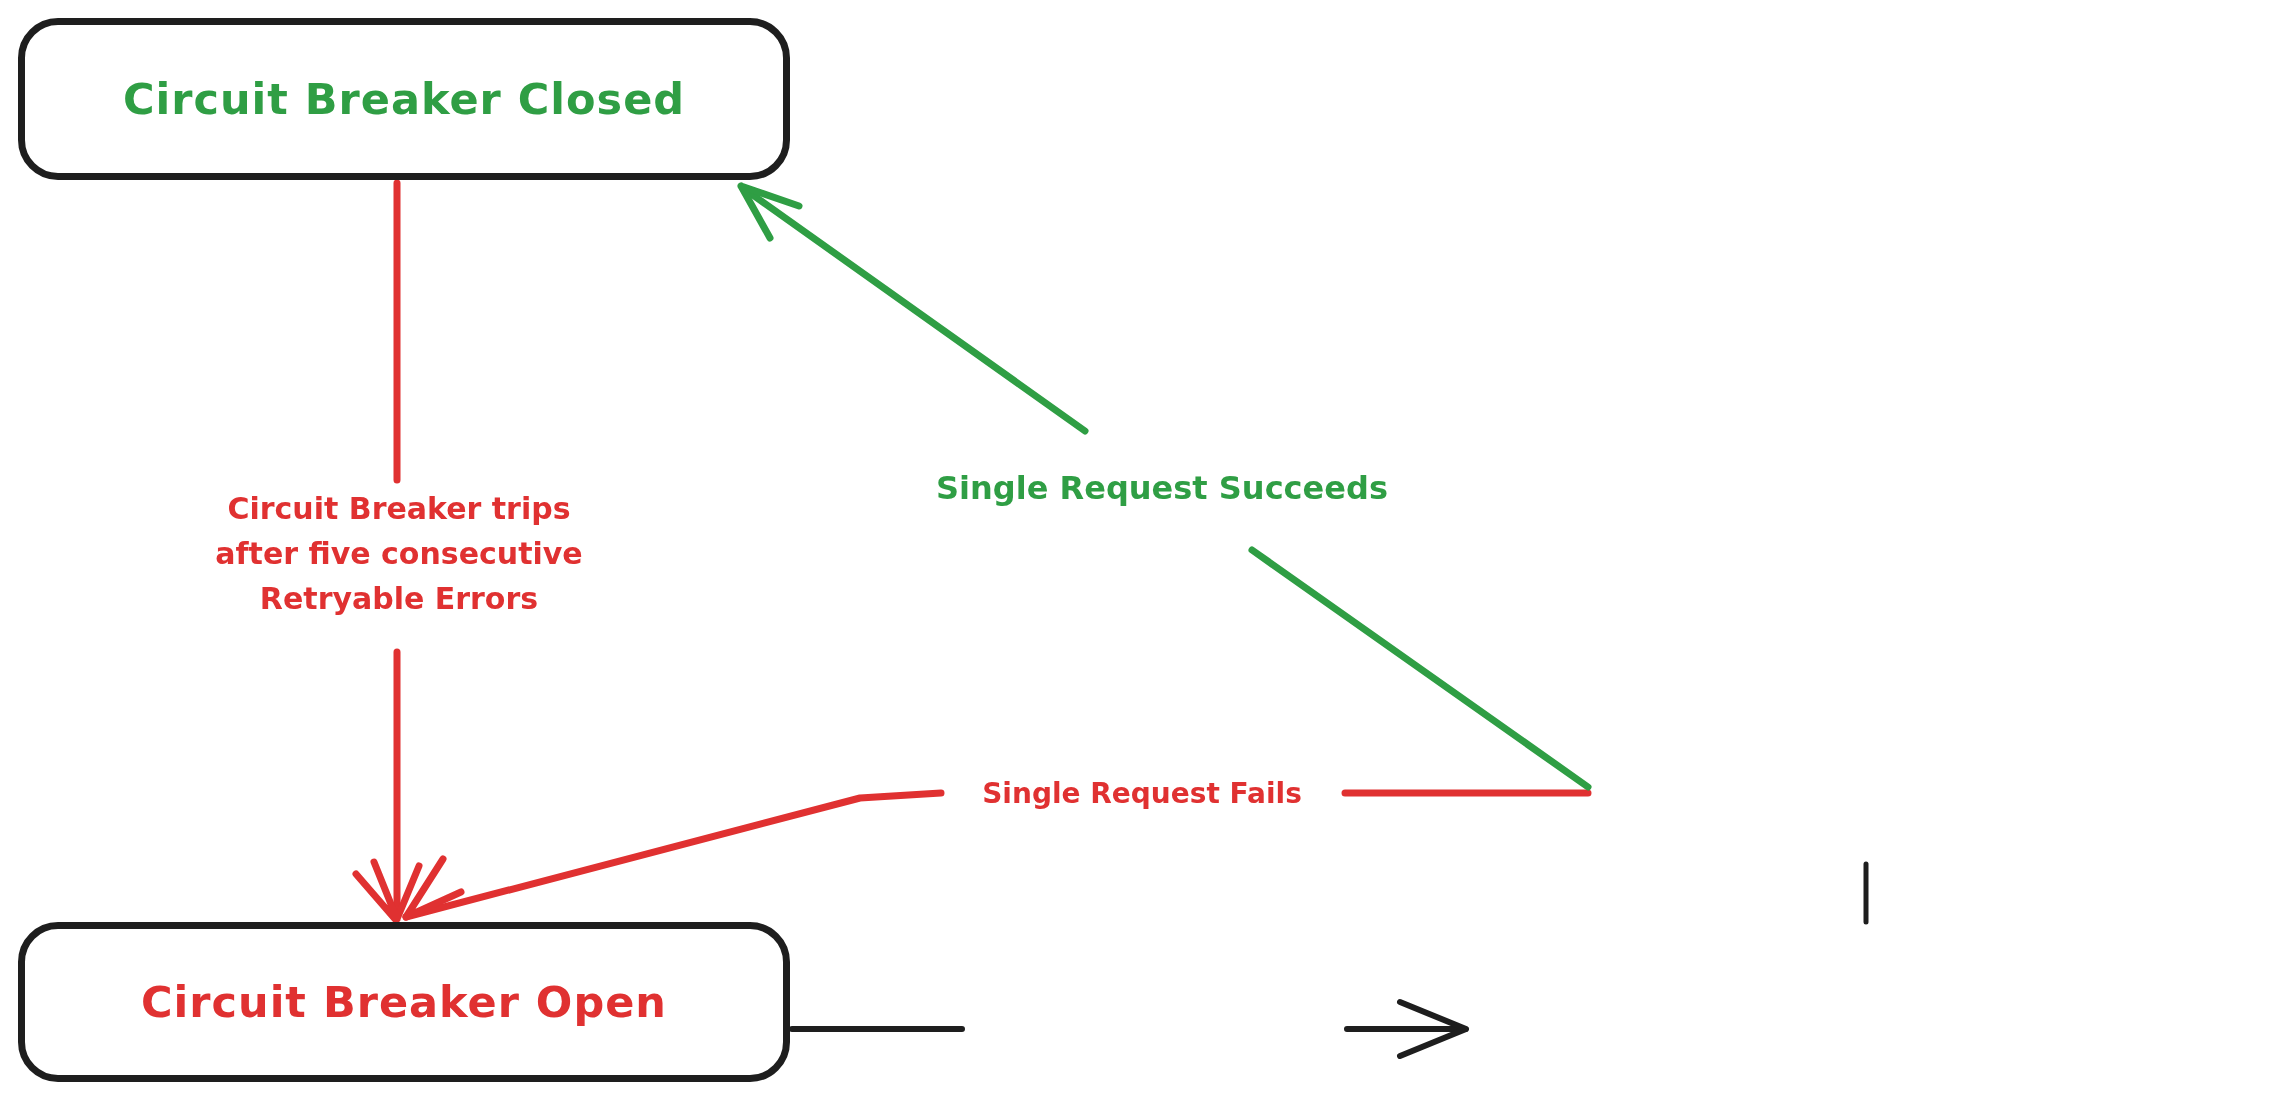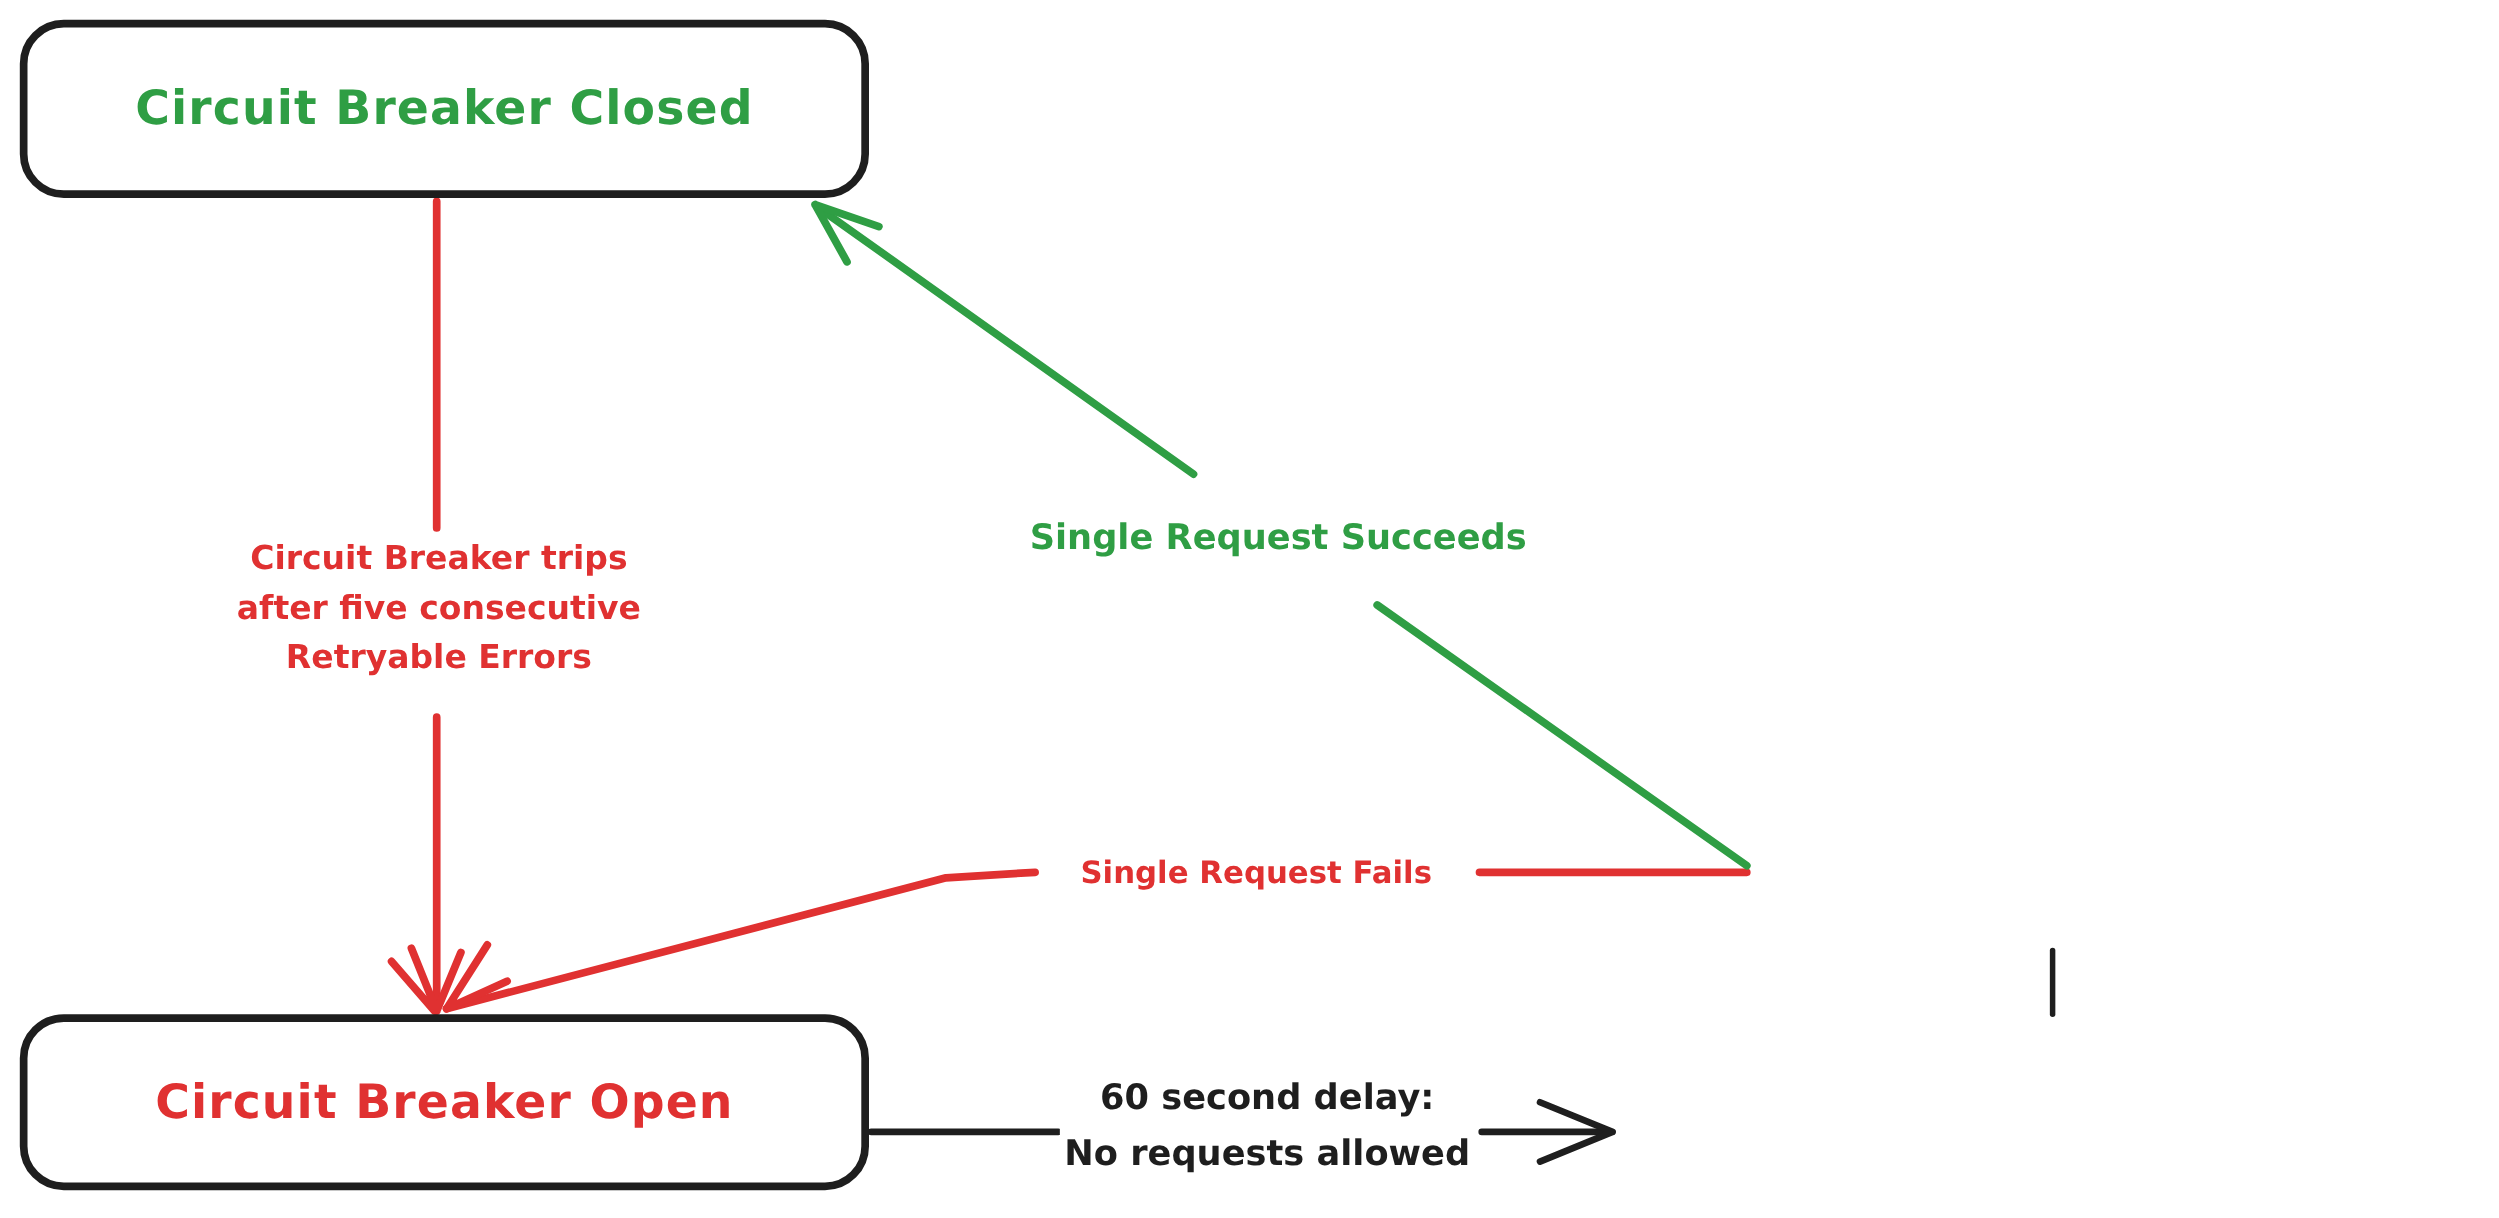--- a/index.html
+++ b/index.html
@@ -104,16 +104,14 @@
 
 
   <div class="edge-label label-succeeds text-green">Single Request Succeeds</div>
 
   <div class="edge-label label-trips text-red">Circuit Breaker trips
 after five consecutive
 Retryable Errors</div>
 
   <div class="edge-label label-fails text-red">Single Request Fails</div>
 
-  <div class="edge-label label-delay text-black">60 second delay:
-No requests allowed</div>
 
 </div>
 
 </body></html>

